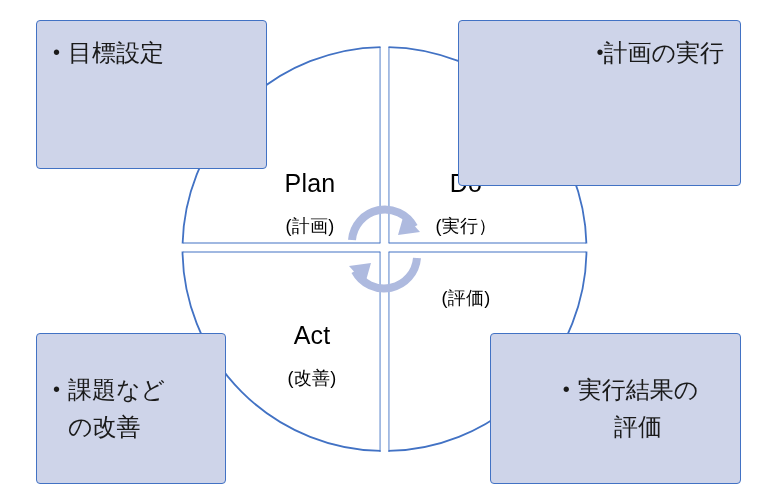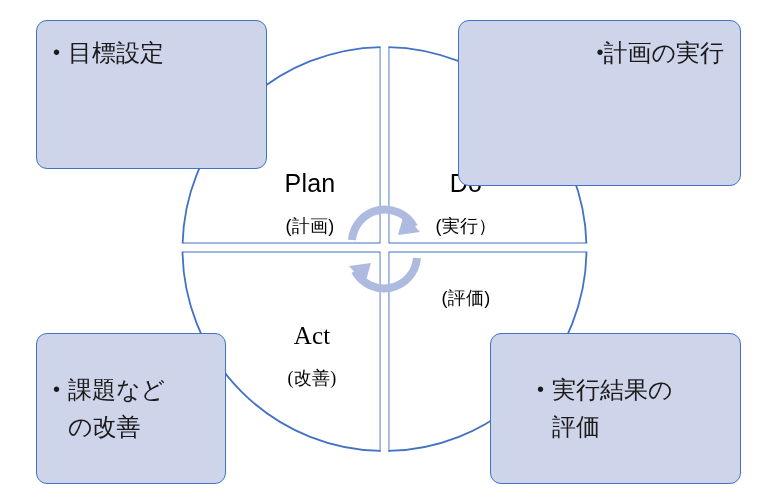--- a/index.html
+++ b/index.html
@@ -44,30 +44,30 @@
   }
   .quad-label .q-sub {
     display: block;
     font-size: 18px;
     margin-top: 12px;
     letter-spacing: 0.2px;
   }
 
   #label-plan  { left: 210px; top: 122px; width: 200px; }
   #label-do    { left: 366px; top: 122px; width: 200px; }
-  #label-act   { left: 212px; top: 274px; width: 200px; font-family: Liberation Serif, serif; }
+  #label-act   { left: 212px; top: 274px; width: 200px; }
   #label-check { left: 366px; top: 274px; width: 200px; }
 
   
   .callout {
     position: absolute;
     box-sizing: border-box;
     background: #ced4e9;
     border: 1.4px solid #4272c4;
-    border-radius: 11px;
+    border-radius: 4px;
     color: #1a1a1a;
     font-size: 24px;
     line-height: 1.52;
     padding: 14px 16px 14px 16px;
     display: flex;
     flex-direction: column;
     justify-content: flex-start;
   }
   .callout .line {
     display: block;
@@ -94,21 +94,21 @@
     text-align: right;
   }
   #box-bl {
     left: 36px;  top: 333px; width: 190px; height: 151px;
     justify-content: center;
     align-items: flex-start;
   }
   #box-br {
     left: 490px; top: 333px; width: 251px; height: 151px;
     justify-content: center;
-    align-items: flex-start;
+    align-items: center;
     padding-left: 46px;
   }
   #box-tr .bullet { width: 14px; }
 </style>
 </head>
 <body>
 
 <div id="canvas">
 
   <svg class="cycle-svg" viewBox="0 0 768 502">

